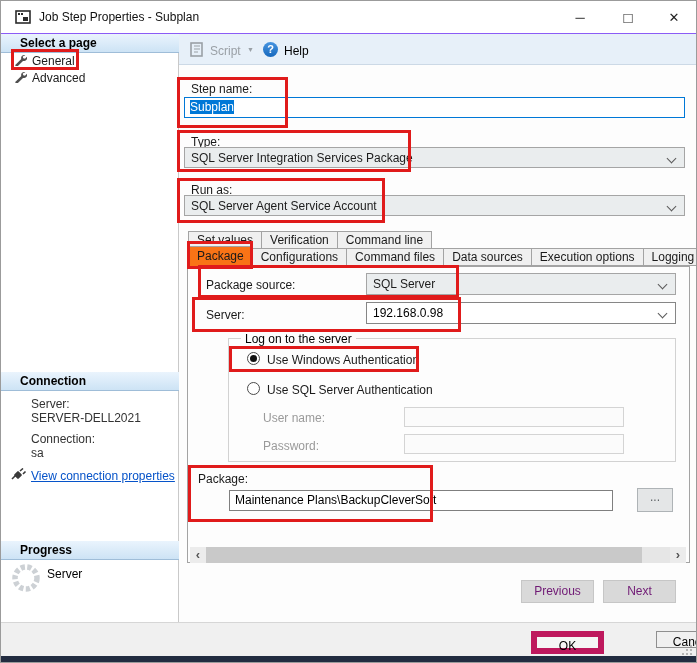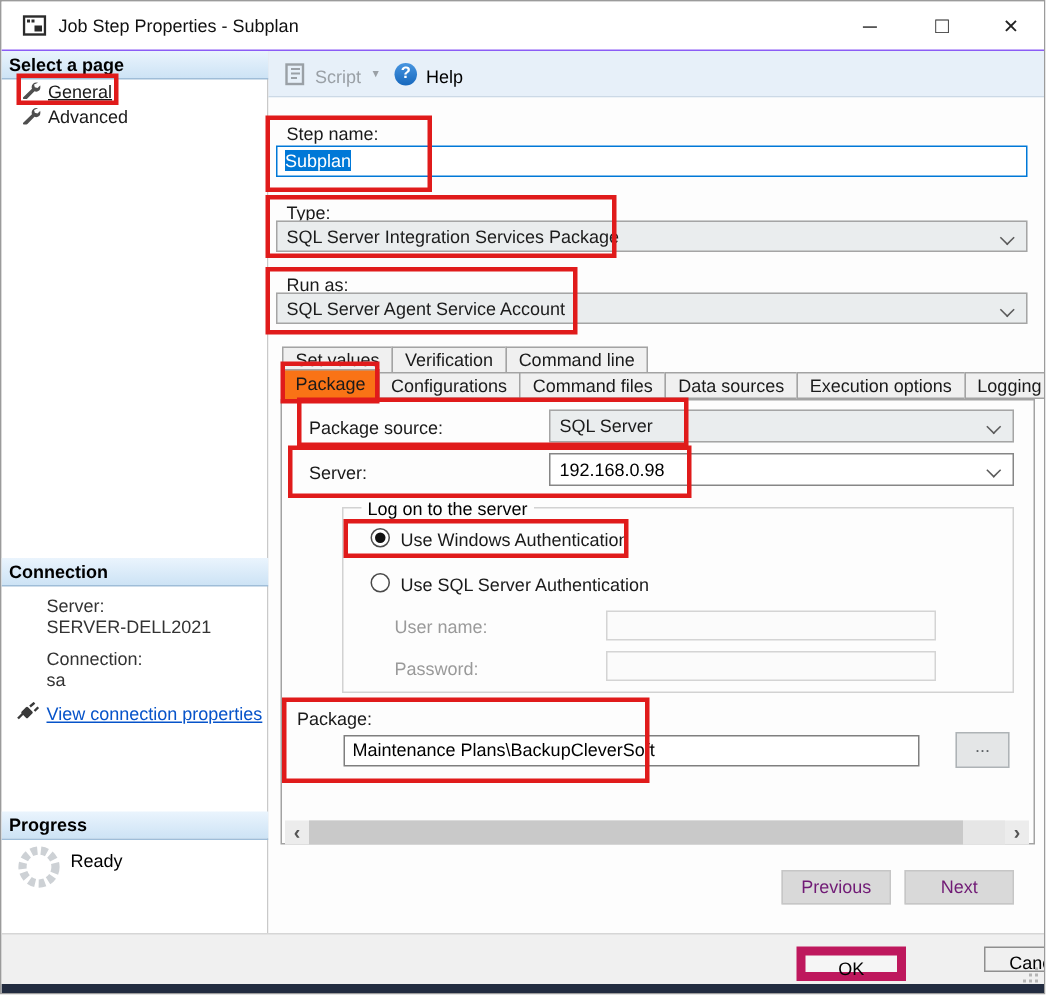--- a/index.html
+++ b/index.html
@@ -8,21 +8,21 @@
   .win { position:relative; width:697px; height:663px; background:#fdfdfd; border:1px solid #9b9b9b; overflow:hidden; }
   .abs { position:absolute; }
 
   
   .titlebar { left:0; top:0; width:695px; height:33px; background:#fff; border-bottom:1px solid #8b5cf6; }
   .title-text { left:38px; top:9px; font-size:12px; color:#111; }
   .winbtn { top:0; width:42px; height:32px; display:flex; align-items:center; justify-content:center; font-size:13px; color:#222; cursor:default; }
 
   
   .sidebar { left:0; top:33px; width:178px; height:588px; background:#fff; border-right:1px solid #c9c9c9; }
-  .panel-header { width:178px; height:19px; line-height:18px; padding-left:5px; font-weight:bold; background:linear-gradient(#eaf4fd,#cde3f5); border-bottom:1px solid #9fbdd8; color:#000; }
+  .panel-header { width:178px; height:19px; line-height:18px; padding-left:19px; font-weight:bold; background:linear-gradient(#eaf4fd,#cde3f5); border-bottom:1px solid #9fbdd8; color:#000; }
   .side-item-label { font-size:12px; color:#1a1a1a; }
   .side-small { font-size:12px; color:#333; }
   .link { color:#0653c9; text-decoration:underline; cursor:pointer; }
 
   
   .toolbar { left:178px; top:33px; width:519px; height:31px; background:#e7f0f9; border-bottom:1px solid #ccd9e6; }
   .tool-gray { color:#9aa0a6; }
   .help-circle { width:15px; height:15px; border-radius:50%; background:linear-gradient(#4795e0,#1768bd); color:#fff; font-weight:bold; font-size:11px; text-align:center; line-height:15px; }
 
   
@@ -90,21 +90,21 @@
   </div>
 
   <div class="abs sidebar"></div>
   <div class="abs panel-header" style="left:0;top:33px;">Select a page</div>
 
   <span class="abs" style="left:13px;top:52px;">
     <svg width="13" height="13" viewBox="0 0 13 13">
         <path d="M11.4 2.2a3.1 3.1 0 0 0-4.1 3.9L2 11.3a1.3 1.3 0 1 0 1.8 1.8l5.2-5.2a3.1 3.1 0 0 0 3.9-4.1L11 5.7l-1.8-.5-.5-1.8z" fill="#4f4f4f"></path>
       </svg>
   </span>
-  <span class="abs side-item-label" style="left:31px;top:53px;text-decoration:underline;">General</span>
+  <span class="abs side-item-label" style="left:31px;top:53px;">General</span>
 
   <span class="abs" style="left:13px;top:69px;">
     <svg width="13" height="13" viewBox="0 0 13 13">
         <path d="M11.4 2.2a3.1 3.1 0 0 0-4.1 3.9L2 11.3a1.3 1.3 0 1 0 1.8 1.8l5.2-5.2a3.1 3.1 0 0 0 3.9-4.1L11 5.7l-1.8-.5-.5-1.8z" fill="#4f4f4f"></path>
       </svg>
   </span>
   <span class="abs side-item-label" style="left:31px;top:70px;">Advanced</span>
 
   <div class="abs panel-header" style="left:0;top:371px;">Connection</div>
   <span class="abs side-small" style="left:30px;top:396px;">Server:</span>
@@ -119,21 +119,21 @@
       </svg>
   </span>
   <span class="abs link" style="left:30px;top:468px;">View connection properties</span>
 
   <div class="abs panel-header" style="left:0;top:540px;">Progress</div>
   <span class="abs" style="left:9px;top:561px;">
     <svg width="32" height="32" viewBox="0 0 32 32">
         <circle cx="16" cy="16" r="11" fill="none" stroke="#cdd1d5" stroke-width="5.5" stroke-dasharray="4.2 2.4"></circle>
       </svg>
   </span>
-  <span class="abs" style="left:46px;top:566px;">Ready</span>
+  <span class="abs" style="left:46px;top:566px;">Server</span>
 
   <div class="abs toolbar"></div>
   <span class="abs" style="left:188px;top:40px;">
     <svg width="17" height="17" viewBox="0 0 17 17">
         <rect x="2" y="2" width="11" height="13" fill="none" stroke="#9aa0a6" stroke-width="1.6"></rect>
         <path d="M5 5h6M5 8h6M5 11h4" stroke="#9aa0a6" stroke-width="1.2"></path>
       </svg>
   </span>
   <span class="abs tool-gray" style="left:209px;top:43px;">Script</span>
   <span class="abs tool-gray" style="left:246px;top:45px;font-size:7px;">▼</span>

